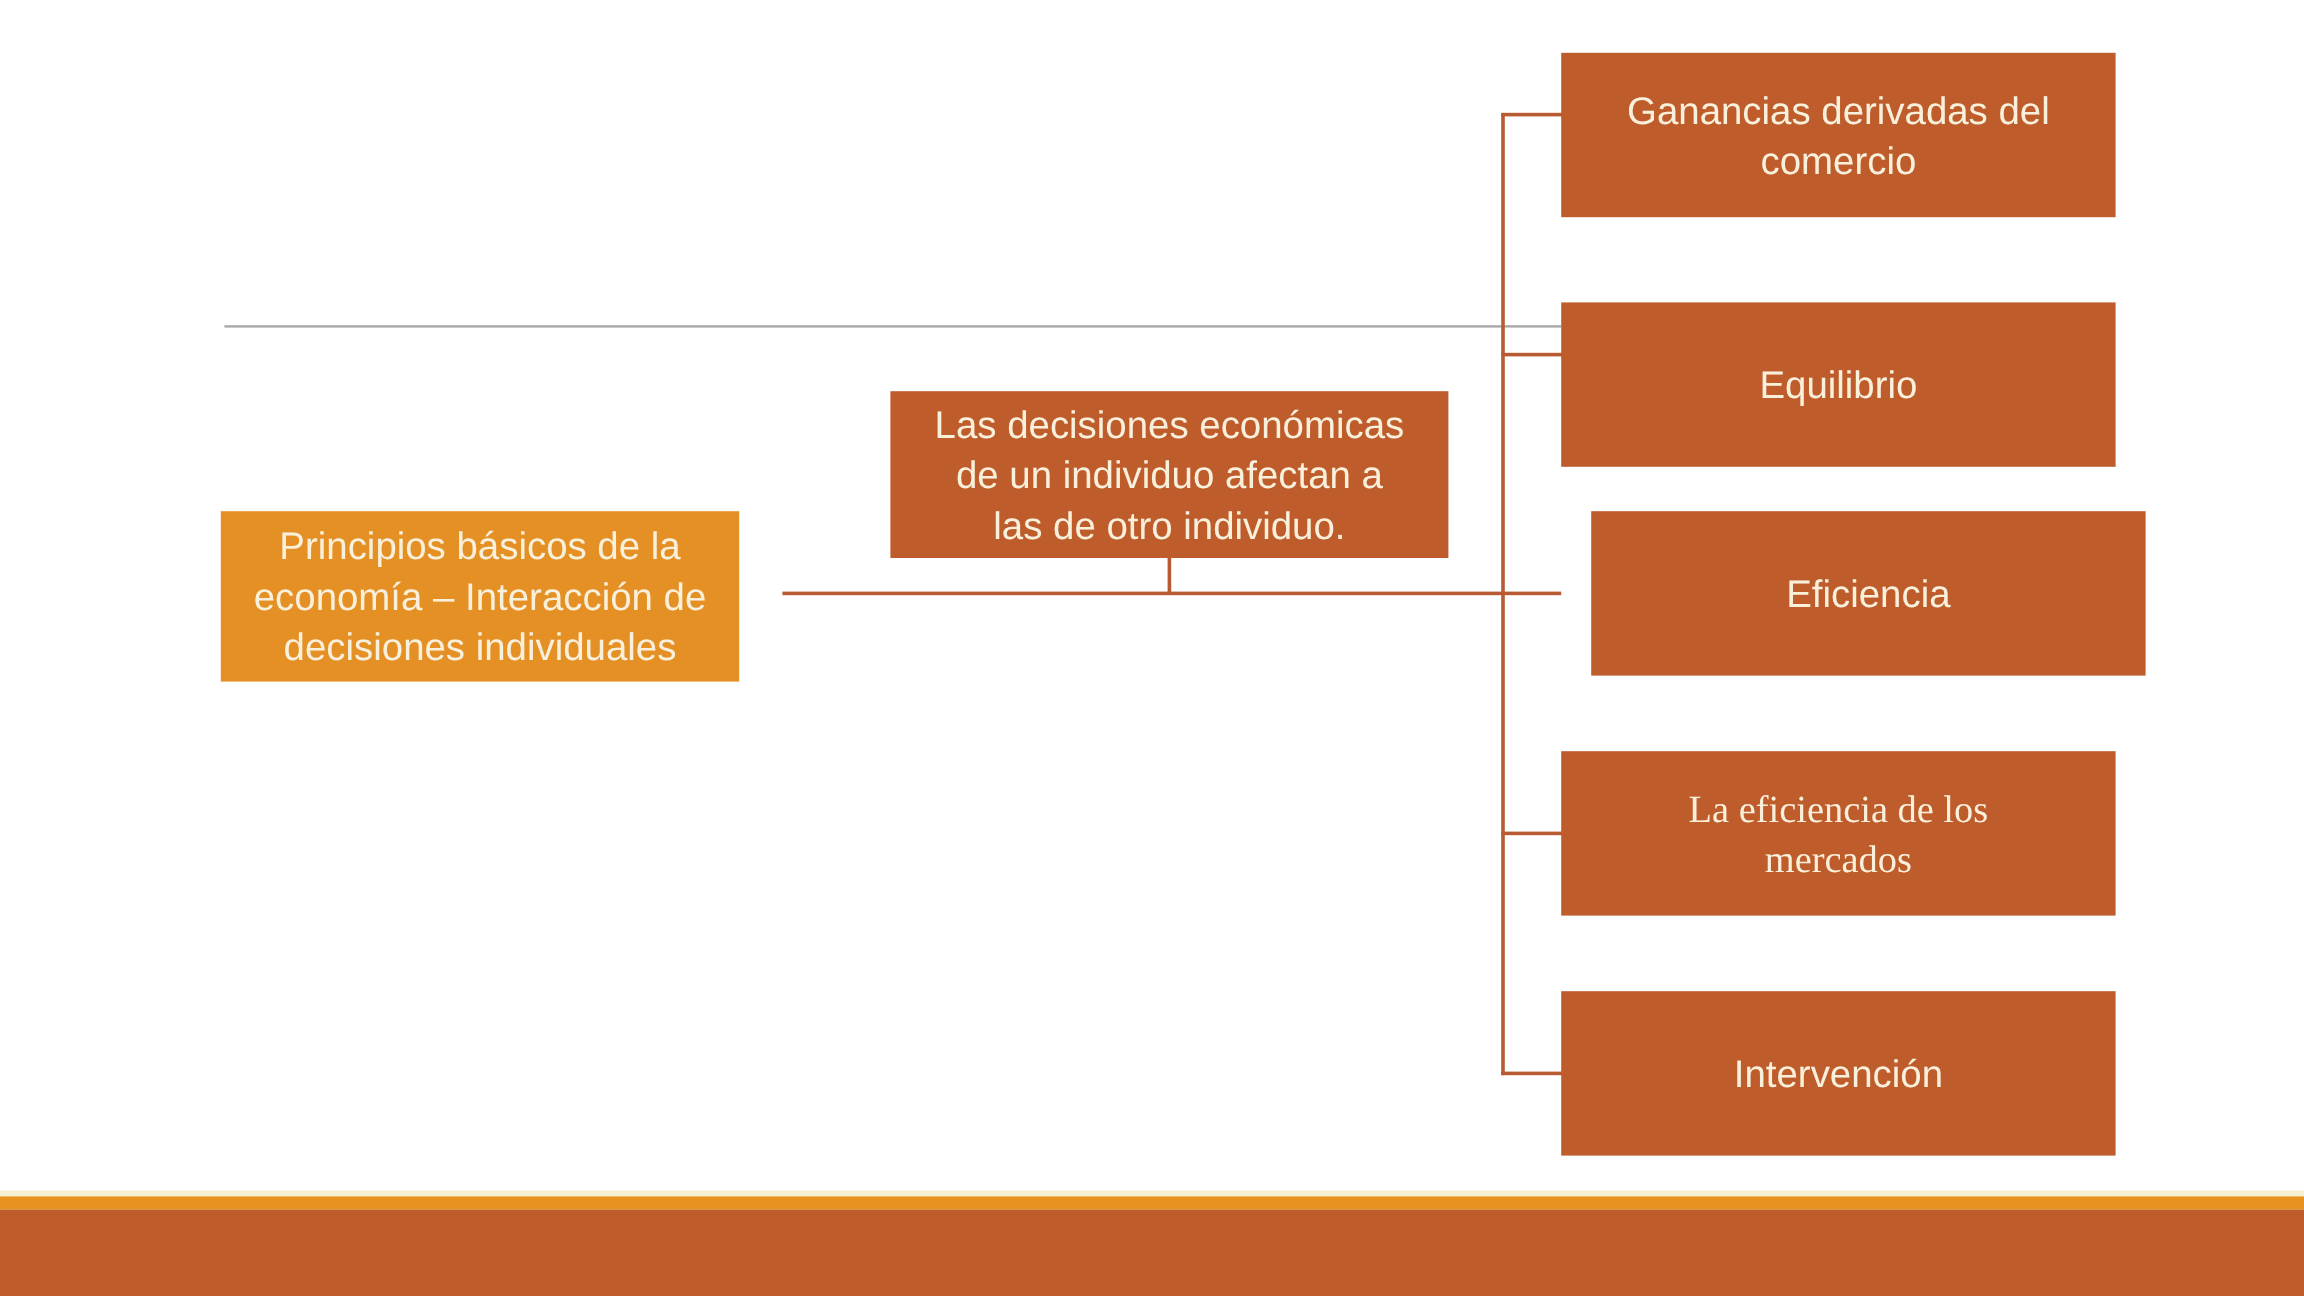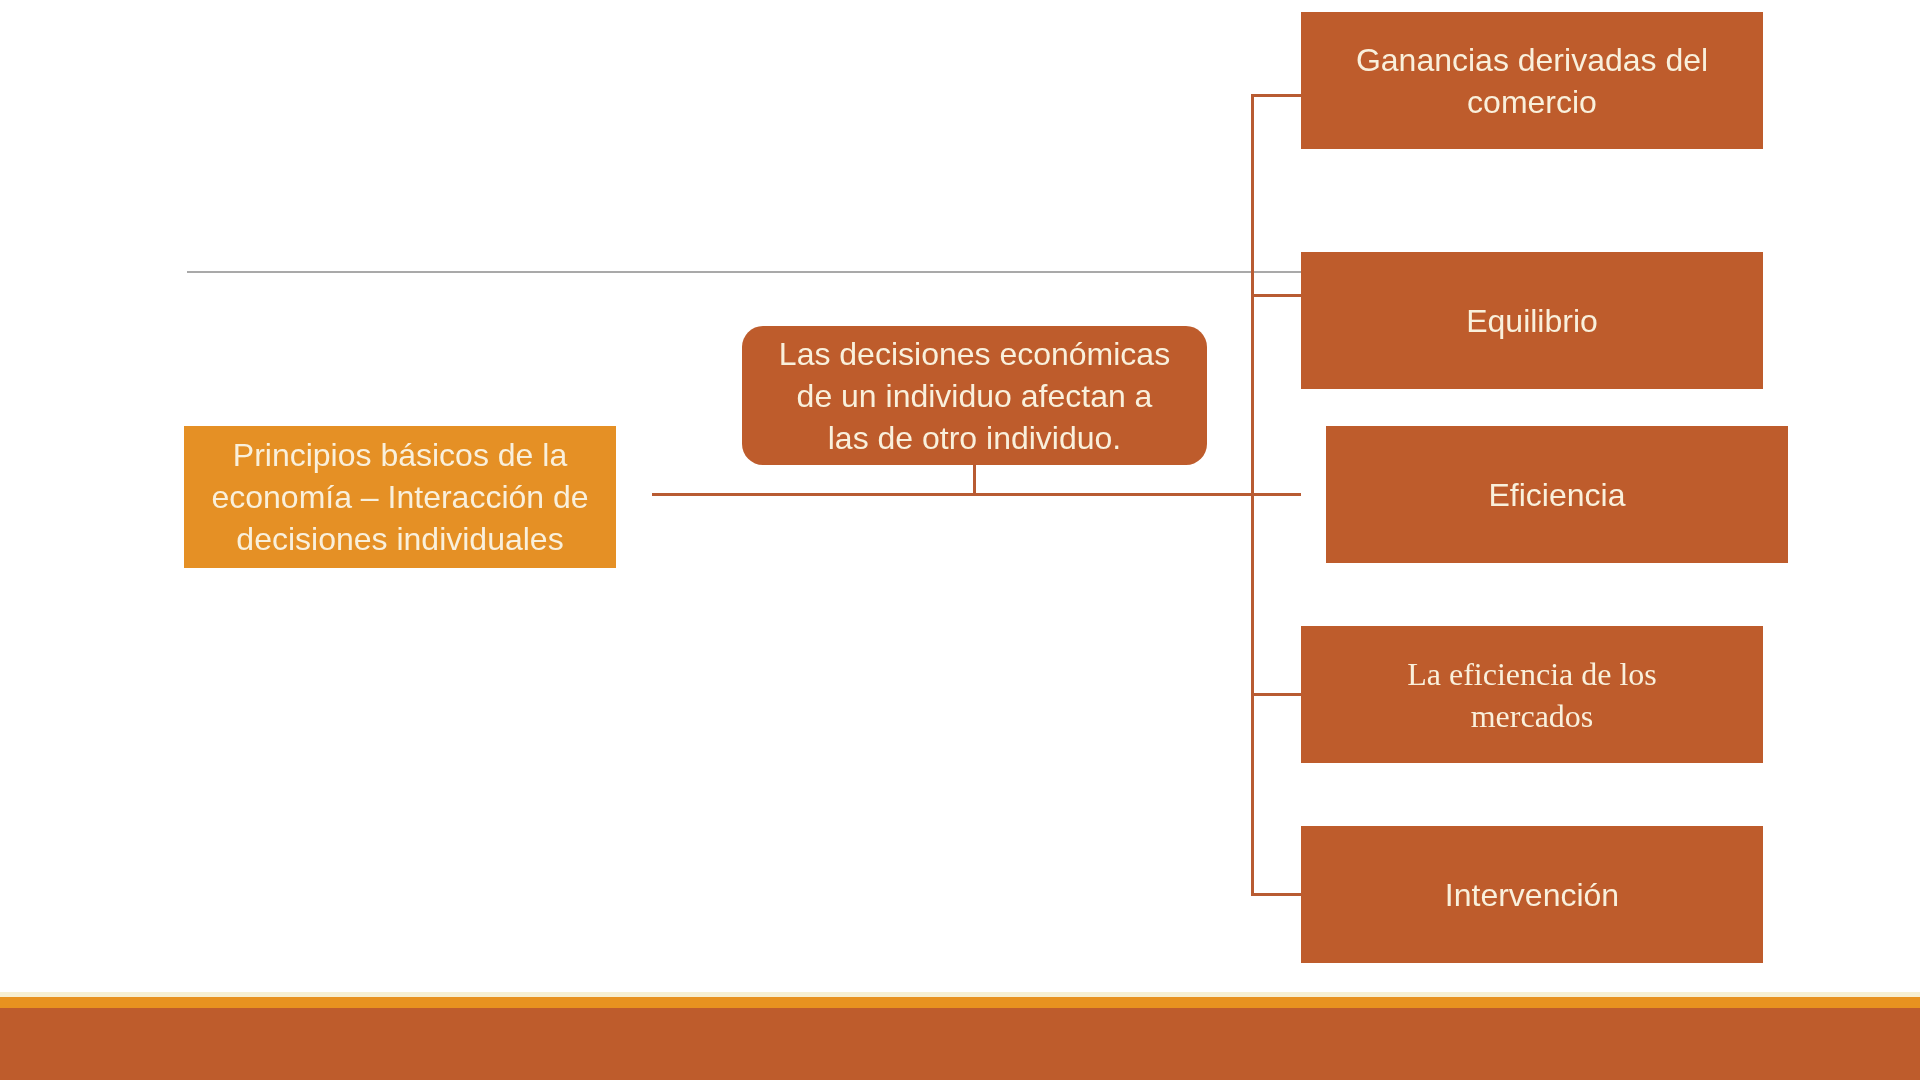--- a/index.html
+++ b/index.html
@@ -30,27 +30,26 @@
     box-sizing:border-box;
     padding:6px 10px;
   }
   .root-box{
     left:184px;top:426px;width:432px;height:142px;
     background:var(--orange);
   }
   .note-box{
     left:742px;top:326px;width:465px;height:139px;
     background:var(--rust);
-    border-radius:21px;
   }
   .leaf{
     left:1301px;width:462px;height:137px;
     background:var(--rust);
   }
-  .leaf-0{top:12px;}
+  .leaf-0{top:44px;}
   .leaf-1{top:227px;margin-top:25px;}
   .leaf-2{top:426px;margin-left:25px;}
   .leaf-3{top:626px;font-family:Liberation Serif, serif;}
   .leaf-4{top:826px;}
   .divider{
     position:absolute;left:187px;top:271px;width:1114px;height:2px;
     background:var(--divider-gray);
   }
   .conn{position:absolute;background:var(--connector);}
   .conn-main{left:652px;top:493px;width:649px;height:3px;}

